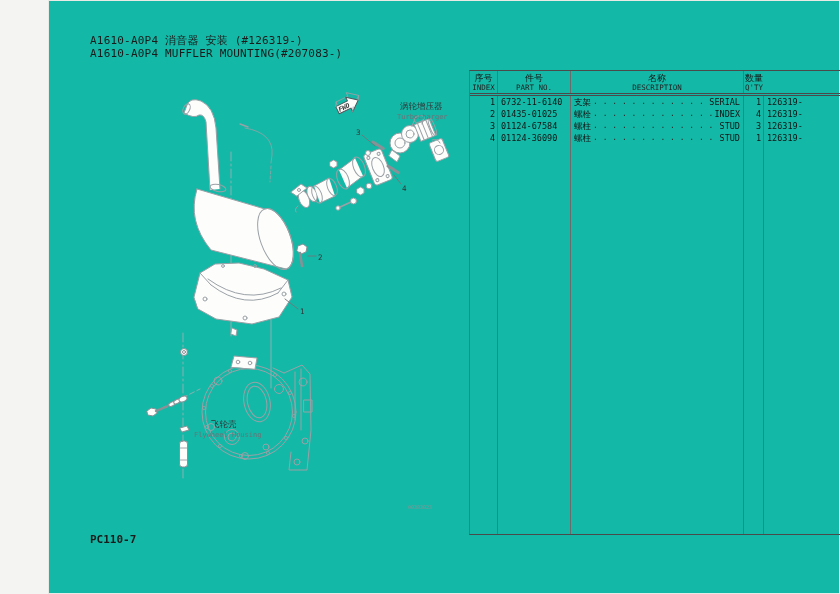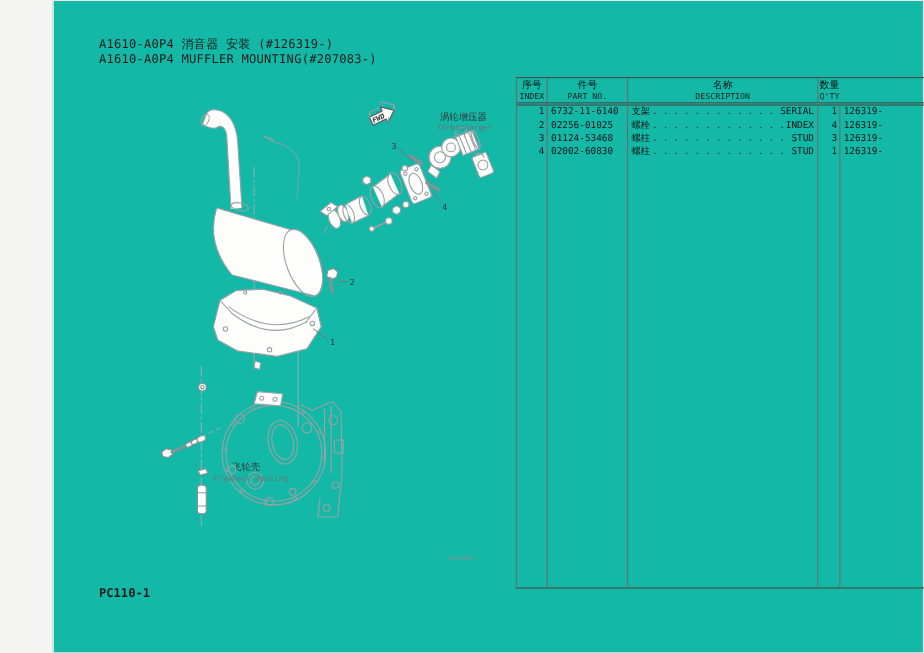--- a/index.html
+++ b/index.html
@@ -258,56 +258,56 @@
           <div class="td desc">
             <span>支架</span>
             <span class="leader">. . . . . . . . . . . . . . . . . . . . . . . . . . . . . . . . . . . . . . . . . . . . . . . . . . . . . . . . . . . . </span>
             <span>SERIAL</span>
           </div>
           <div class="td qty">1</div>
           <div class="td sn">126319-</div>
         </div>
         <div class="trow grid5">
           <div class="td idx">2</div>
-          <div class="td pn">02256-01025</div>
+          <div class="td pn">01435-01025</div>
           <div class="td desc">
             <span>螺栓</span>
             <span class="leader">. . . . . . . . . . . . . . . . . . . . . . . . . . . . . . . . . . . . . . . . . . . . . . . . . . . . . . . . . . . . </span>
             <span>INDEX</span>
           </div>
           <div class="td qty">4</div>
           <div class="td sn">126319-</div>
         </div>
         <div class="trow grid5">
           <div class="td idx">3</div>
-          <div class="td pn">01124-53468</div>
+          <div class="td pn">01124-67584</div>
           <div class="td desc">
             <span>螺柱</span>
             <span class="leader">. . . . . . . . . . . . . . . . . . . . . . . . . . . . . . . . . . . . . . . . . . . . . . . . . . . . . . . . . . . . </span>
             <span>STUD</span>
           </div>
           <div class="td qty">3</div>
           <div class="td sn">126319-</div>
         </div>
         <div class="trow grid5">
           <div class="td idx">4</div>
-          <div class="td pn">02002-60830</div>
+          <div class="td pn">01124-36090</div>
           <div class="td desc">
             <span>螺柱</span>
             <span class="leader">. . . . . . . . . . . . . . . . . . . . . . . . . . . . . . . . . . . . . . . . . . . . . . . . . . . . . . . . . . . . </span>
             <span>STUD</span>
           </div>
           <div class="td qty">1</div>
           <div class="td sn">126319-</div>
         </div>
       </div>
     <div class="tfill grid5">
       <div class="td"></div>
       <div class="td"></div>
       <div class="td"></div>
       <div class="td"></div>
       <div class="td"></div>
     </div>
   </div>
 
-  <div class="model-code">PC110-1</div>
+  <div class="model-code">PC110-7</div>
   <div class="page-number">29</div>
 </div>
 
 </body></html>

